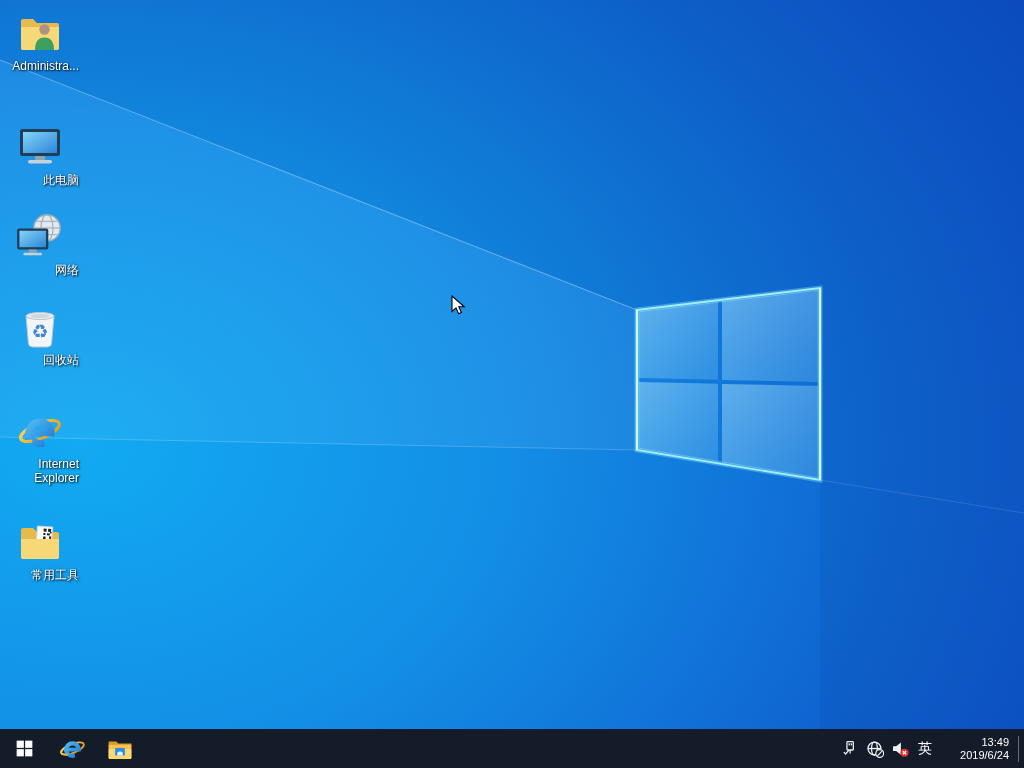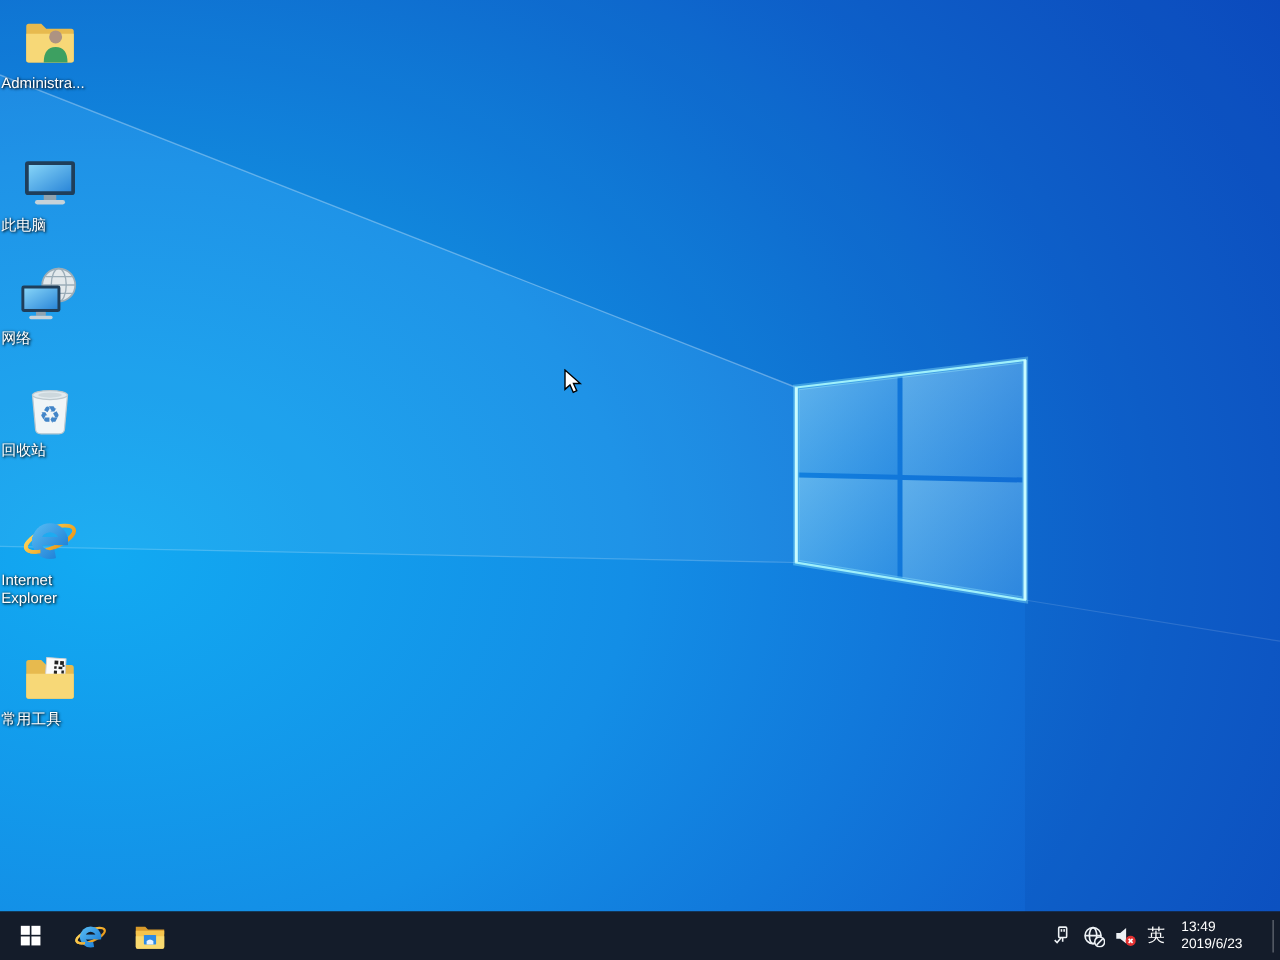--- a/index.html
+++ b/index.html
@@ -6,21 +6,21 @@
   body{
     width:1024px;height:768px;position:relative;overflow:hidden;
     font-family:"Liberation Sans","DejaVu Sans",sans-serif;
     background:#0b47c0;
   }
   .wallpaper{position:absolute;left:0;top:0;}
   
   .defs{position:absolute;width:0;height:0;overflow:hidden;}
   
   .di{
-    position:absolute;left:1px;width:78px;text-align:left;color:#fff;
+    position:absolute;left:1px;width:78px;text-align:right;color:#fff;
     cursor:default;
   }
   .di .ic{width:48px;height:48px;margin:0 auto;display:block;}
   .di .lbl{
     display:block;font-size:12px;line-height:14px;margin-top:3px;
     text-shadow:1px 1px 2px rgba(0,0,0,.9),0 0 2px rgba(0,0,0,.55);
     word-wrap:break-word;
   }
   
   .taskbar{
@@ -35,21 +35,21 @@
   .tray-ic{
     width:25px;height:39px;display:flex;align-items:center;justify-content:center;
     flex:0 0 auto;
   }
   .ime{
     width:26px;height:39px;display:flex;align-items:center;justify-content:center;
     color:#fff;font-size:14px;
   }
   .clock{
     min-width:64px;height:39px;display:flex;flex-direction:column;
-    align-items:flex-start;justify-content:center;color:#fff;
+    align-items:flex-end;justify-content:center;color:#fff;
     font-size:11px;line-height:13px;padding:0 7px;
   }
   .tb-sep{width:1px;height:26px;background:rgba(255,255,255,.35);margin-left:2px;}
   .show-desktop{width:5px;height:39px;}
   
   .cursor{position:absolute;left:450px;top:295px;z-index:99;pointer-events:none;}
 </style>
 </head>
 <body>
 
@@ -256,18 +256,18 @@
       <svg width="18" height="18" viewBox="0 0 16 16">
         <path d="M1.8,5.6 L4.6,5.6 L8.8,2.2 L8.8,13.2 L4.6,9.8 L1.8,9.8 Z" fill="#edf1f5"></path>
         <circle cx="12" cy="11.3" r="3.6" fill="#e33131"></circle>
         <line x1="10.6" y1="9.9" x2="13.4" y2="12.7" stroke="#ffffff" stroke-width="1.2"></line>
         <line x1="13.4" y1="9.9" x2="10.6" y2="12.7" stroke="#ffffff" stroke-width="1.2"></line>
       </svg>
     </div>
     <div class="ime">英</div>
     <div class="clock">
       <span>13:49</span>
-      <span>2019/6/23</span>
+      <span>2019/6/24</span>
     </div>
     <div class="tb-sep"></div>
     <div class="show-desktop"></div>
   </div>
 </div>
 
 </body></html>

